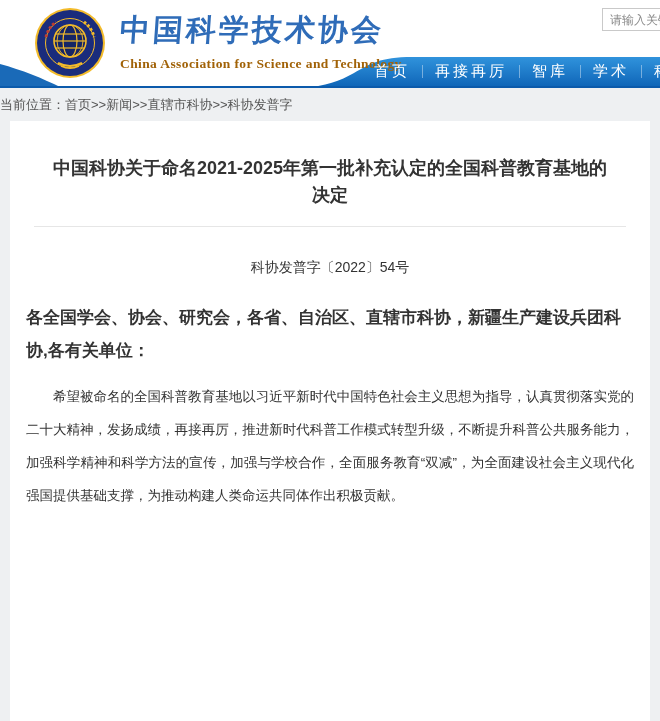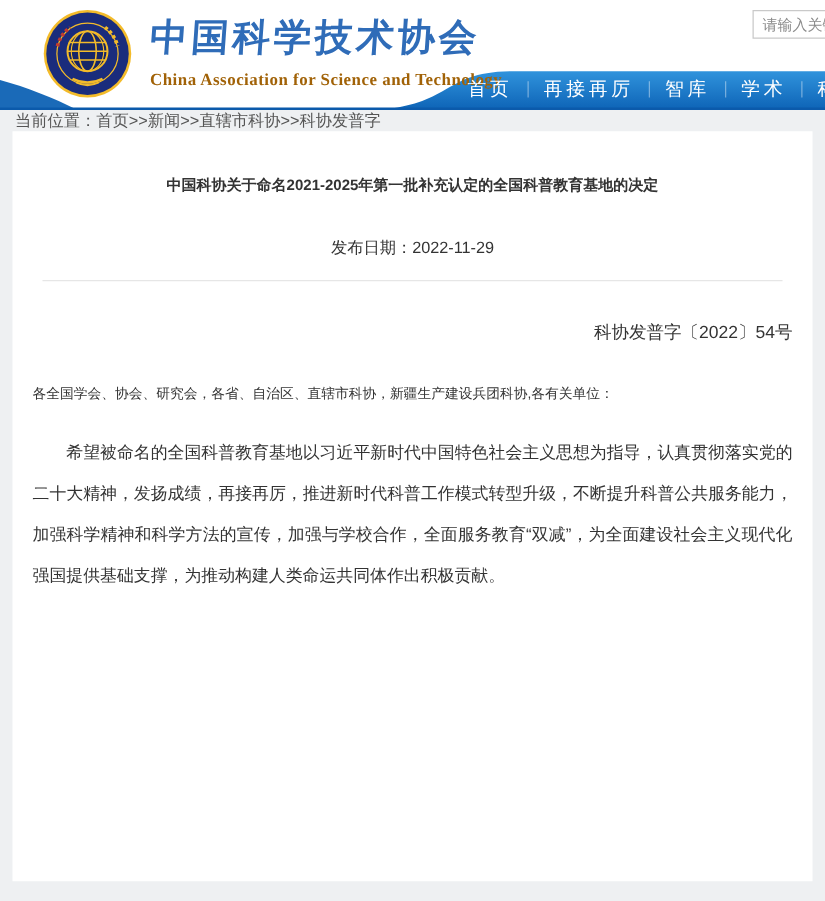--- a/index.html
+++ b/index.html
@@ -91,64 +91,65 @@
     margin: 0 12px;
     cursor: pointer;
   }
   .nav-divider {
     width: 1px; height: 13px;
     background: rgba(255,255,255,0.4);
   }
 
   
   .breadcrumb {
-    height: 17px;
+    height: 33px;
     display: flex;
     align-items: center;
-    padding-left: 12px;
+    padding-left: 0;
     font-size: 13px;
     color: #555;
   }
   .breadcrumb span { white-space: pre; }
   .crumb-link { cursor: pointer; color: #555; }
 
   
   .content {
     margin: 0 10px;
     background: #ffffff;
     min-height: 600px;
     padding: 26px 16px 30px;
   }
   .article-title {
-    font-size: 12px;
+    font-size: 18px;
     font-weight: bold;
     color: #333;
     text-align: center;
     line-height: 1.5;
     margin: 8px 18px 0;
   }
   .pub-date {
     text-align: center;
     font-size: 13px;
     color: #333;
     margin-top: 32px;
   }
   .title-divider {
     border-bottom: 1px solid #e6e6e6;
     margin: 17px 8px 0;
   }
   .doc-number {
-    text-align: right;
+    text-align: center;
     font-size: 14px;
     margin-top: 32px;
   }
   .salutation {
-    font-size: 11px;
+    font-size: 17px;
     line-height: 33px;
     margin-top: 24px;
+    font-weight: bold;
   }
   .para {
     font-size: 13.5px;
     line-height: 33px;
     text-indent: 2em;
     margin-top: 13px;
     text-align: justify;
   }
 </style>
 </head>
@@ -211,23 +212,20 @@
   <span>&gt;&gt;</span>
   <span class="crumb-link">直辖市科协</span>
   <span>&gt;&gt;</span>
   <span class="crumb-link">科协发普字</span>
 </div>
 
 <div class="content">
 
   <h1 class="article-title">中国科协关于命名2021-2025年第一批补充认定的全国科普教育基地的决定</h1>
 
-  <div class="pub-date">
-    <span>发布日期：</span><span>2022-11-29</span>
-  </div>
 
   <div class="title-divider"></div>
 
   <div class="doc-number">科协发普字〔2022〕54号</div>
 
   <div class="salutation">各全国学会、协会、研究会，各省、自治区、直辖市科协，新疆生产建设兵团科协,各有关单位：</div>
 
   <p class="para">希望被命名的全国科普教育基地以习近平新时代中国特色社会主义思想为指导，认真贯彻落实党的二十大精神，发扬成绩，再接再厉，推进新时代科普工作模式转型升级，不断提升科普公共服务能力，加强科学精神和科学方法的宣传，加强与学校合作，全面服务教育“双减”，为全面建设社会主义现代化强国提供基础支撑，为推动构建人类命运共同体作出积极贡献。</p>
 
 </div>

